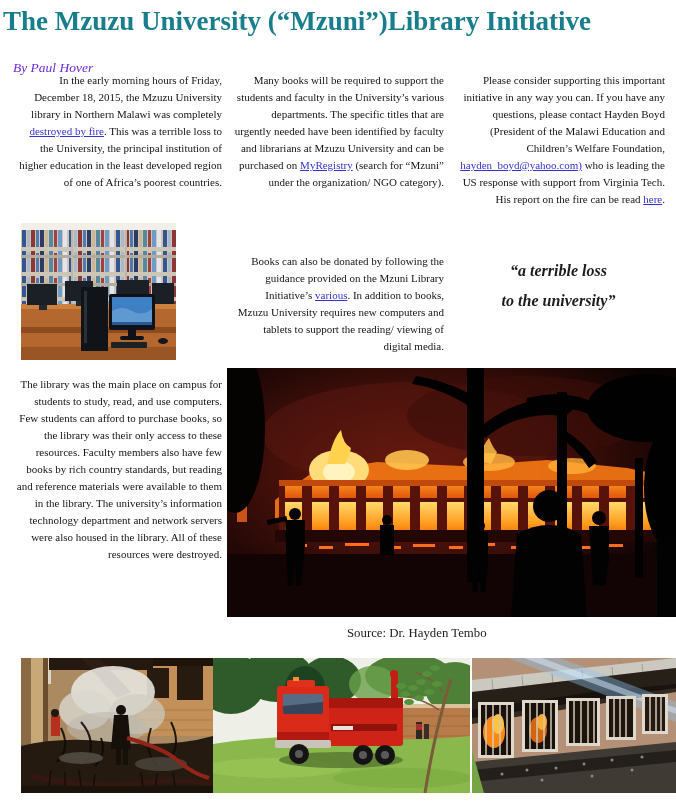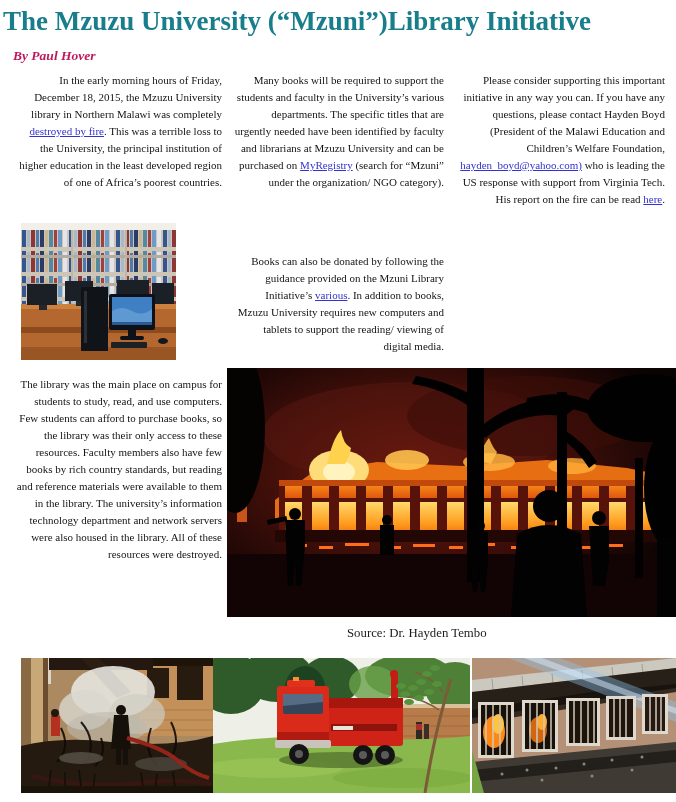--- a/index.html
+++ b/index.html
@@ -2,21 +2,21 @@
 <html style="--link: #3232CF;"><head>
 <meta charset="utf-8">
 <title>Document</title>
 <style>
   html,body{margin:0;padding:0;background:#ffffff;}
   .page{position:relative;width:676px;height:802px;background:#ffffff;overflow:hidden;
         font-family:"Liberation Serif",serif;color:#141414;padding-left:18px;}
   .abs{position:absolute;}
   .title{left:3px;top:6px;width:672px;margin:0;font-size:27px;font-weight:bold;
          color:#187E8C;letter-spacing:0px;white-space:nowrap;}
-  .byline{left:13px;top:48px;font-size:13.5px;font-weight:bold;font-style:italic;color:#be185d;}
+  .byline{left:13px;top:60px;font-size:13.5px;font-weight:normal;font-style:italic;color:#6d28d9;}
   p.body{margin:0;font-size:11px;line-height:17px;text-align:right;}
   a.link{color:var(--link,#3232CF);text-decoration:underline;cursor:pointer;}
   .quote{left:452px;top:256px;width:213px;text-align:center;font-size:16px;
          font-weight:bold;font-style:italic;line-height:30px;color:#1c1c1c;}
   .caption{left:347px;top:626px;font-size:12.8px;color:#1c1c1c;}
   figure.fig{margin:0;padding:0;line-height:0;}
 </style>
 </head>
 <body>
 
@@ -81,20 +81,24 @@
     </svg>
   </figure>
 
   <p class="abs body" style="left:14px;top:376px;width:208px">The library was the main place on campus for students to study, read, and use computers. Few students can afford to purchase books, so the library was their only access to these resources. Faculty members also have few books by rich country standards, but reading and reference materials were available to them in the library. The university’s information technology department and network servers were also housed in the library. All of these resources were destroyed.</p>
 
   <p class="abs body" style="left:233px;top:72px;width:211px"><span>Many books will be required to support the students and faculty in the University’s various departments. The specific titles that are urgently needed have been identified by faculty and librarians at Mzuzu University and can be purchased on </span><a href="#" class="link">MyRegistry</a><span> (search for “Mzuni” under the organization/ NGO category).</span></p>
   <p class="abs body" style="left:233px;top:253px;width:211px"><span>Books can also be donated by following the guidance provided on the Mzuni Library Initiative’s </span><a href="#" class="link">various</a><span>. In addition to books, Mzuzu University requires new computers and tablets to support the reading/ viewing of digital media.</span></p>
 
   <p class="abs body" style="left:452px;top:72px;width:213px"><span>Please consider supporting this important initiative in any way you can. If you have any questions, please contact Hayden Boyd (President of the Malawi Education and Children’s Welfare Foundation, </span><a href="#" class="link">hayden_boyd@yahoo.com)</a><span> who is leading the US response with support from Virginia Tech.  His report on the fire can be read </span><a href="#" class="link">here</a><span>.</span></p>
 
+  <div class="abs quote">
+    <div>“a terrible loss</div>
+    <div>to the university”</div>
+  </div>
 
   <figure class="abs fig" style="left:227px;top:368px;width:449px;height:249px" aria-label="Library building engulfed in flames at night with onlookers">
     <svg width="449" height="249" viewBox="0 0 449 249">
       <defs>
         <radialGradient id="glo" cx="42%" cy="42%" r="65%">
           <stop offset="0" stop-color="#7e1d0e"></stop>
             <stop offset="0.45" stop-color="#47100a"></stop>
             <stop offset="1" stop-color="#0a0303"></stop>
         </radialGradient>
         <linearGradient id="wf" x1="0" y1="0" x2="0" y2="1">

